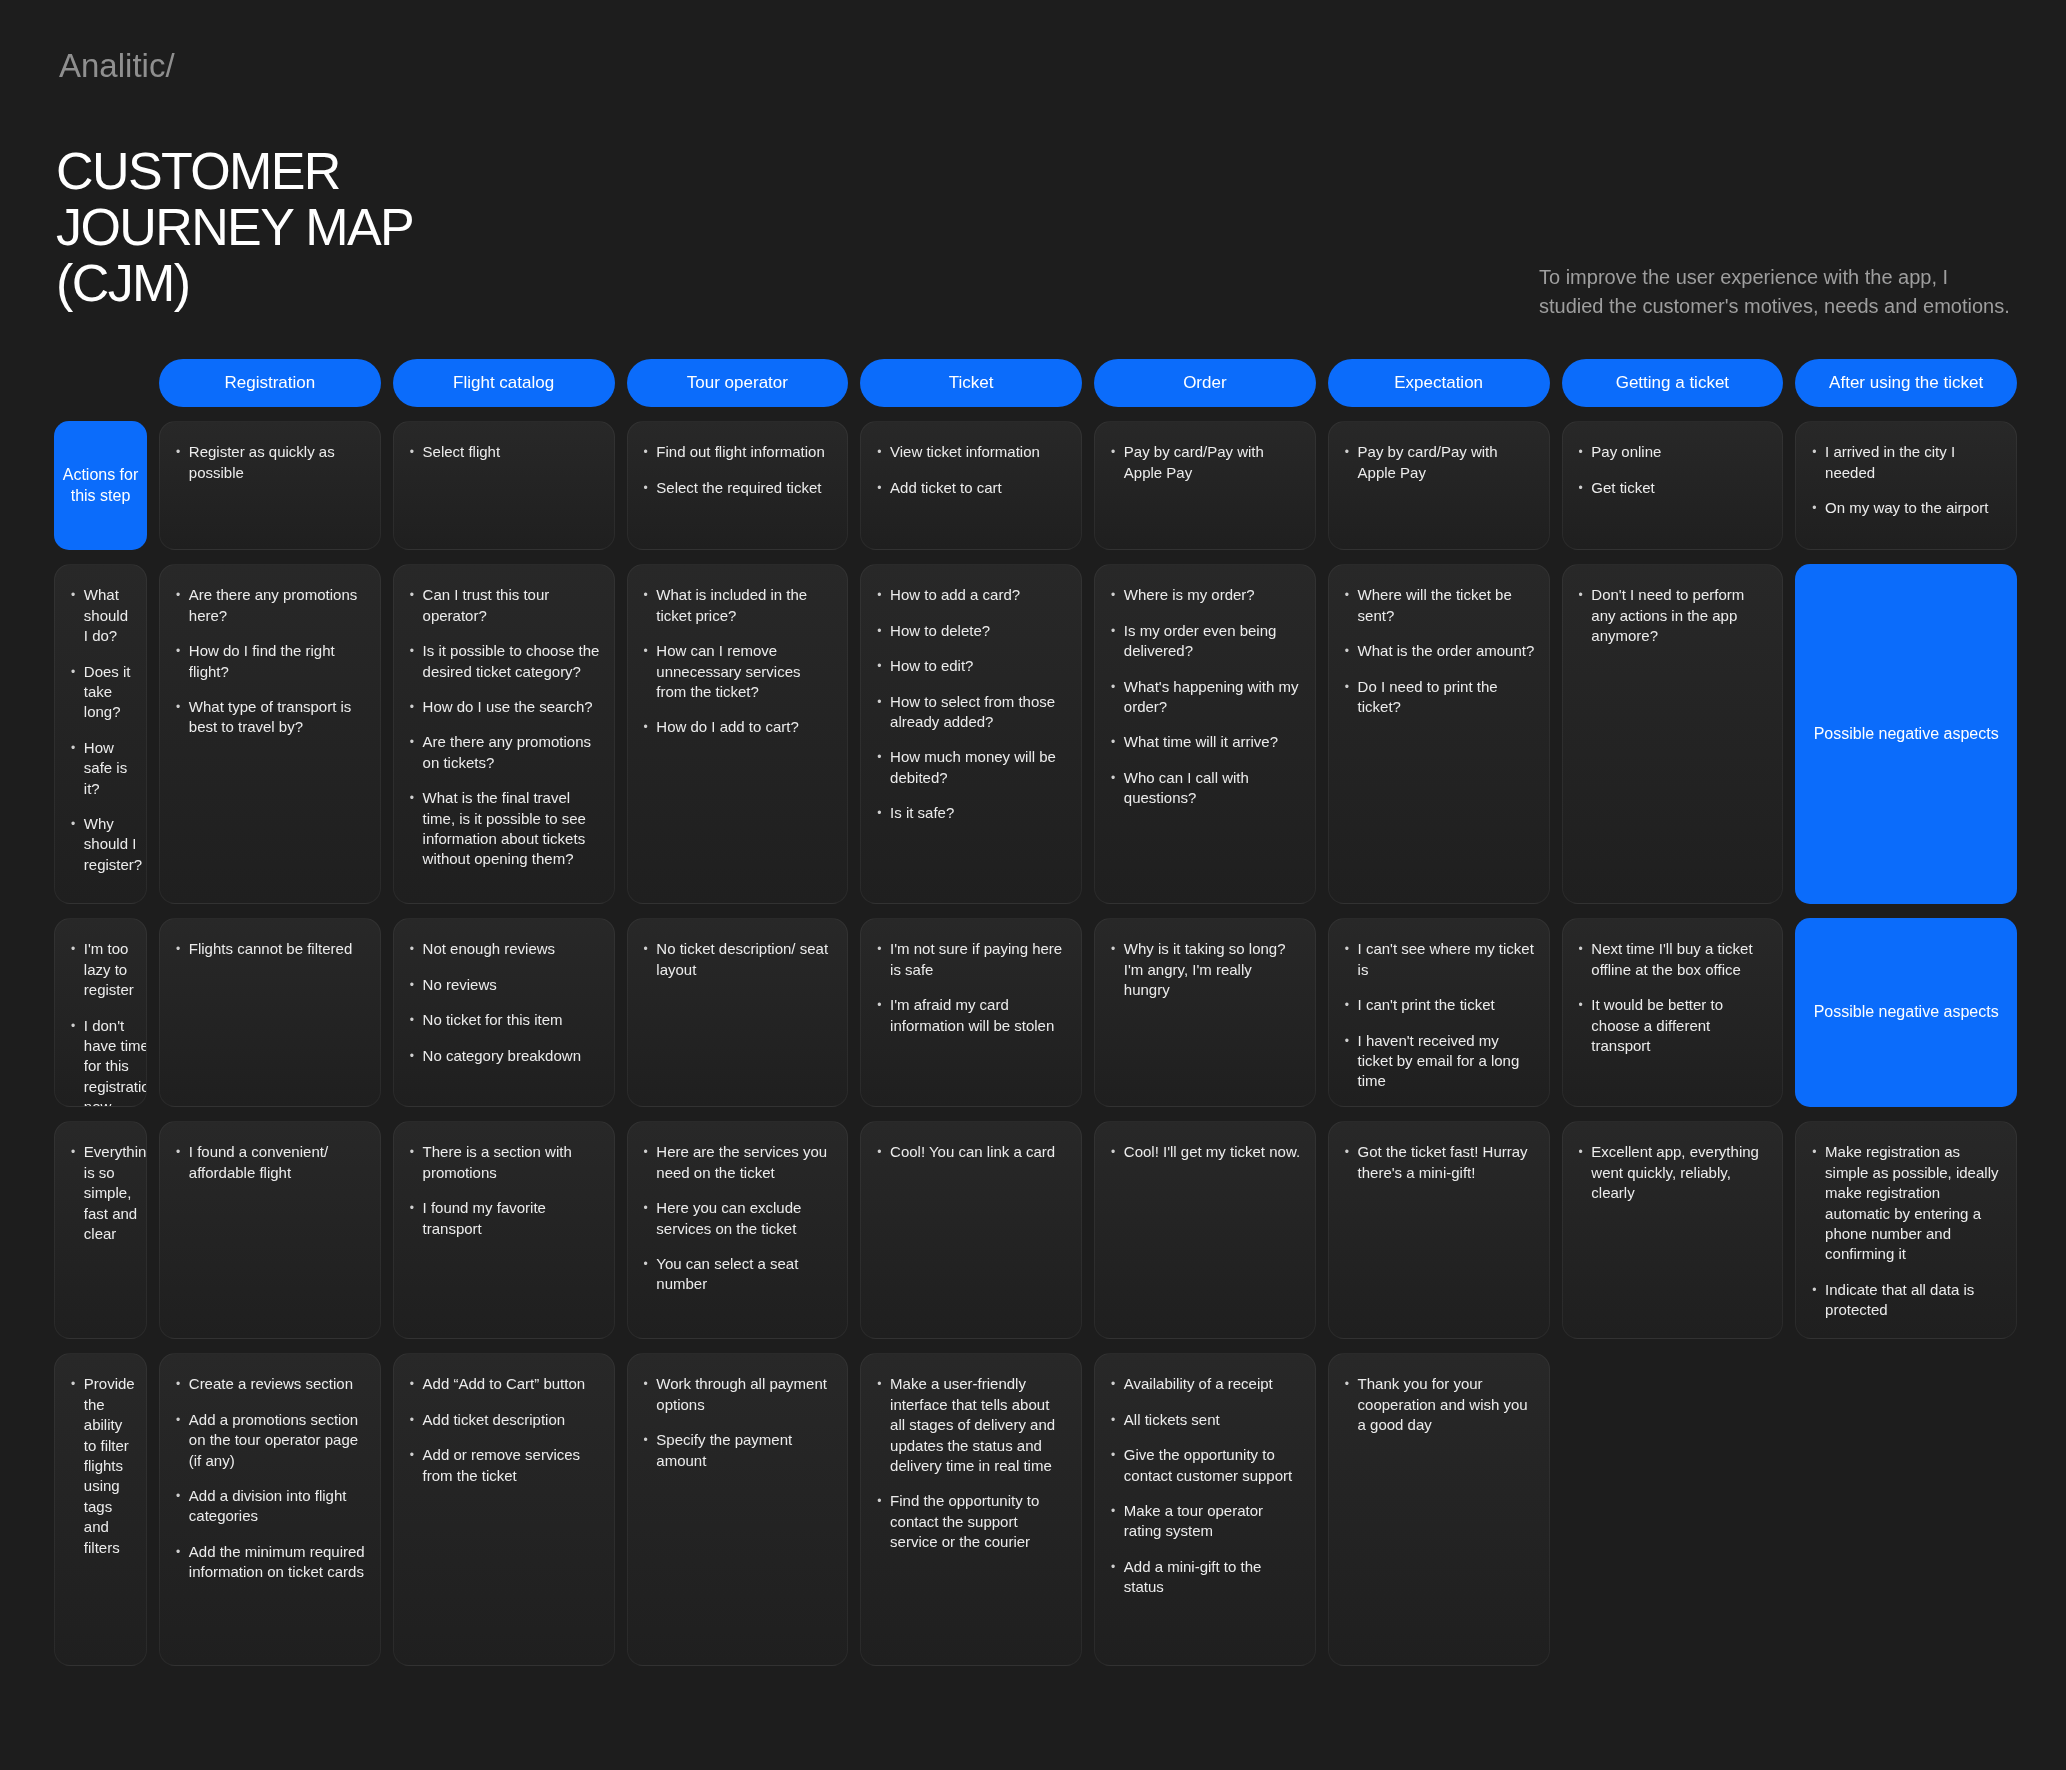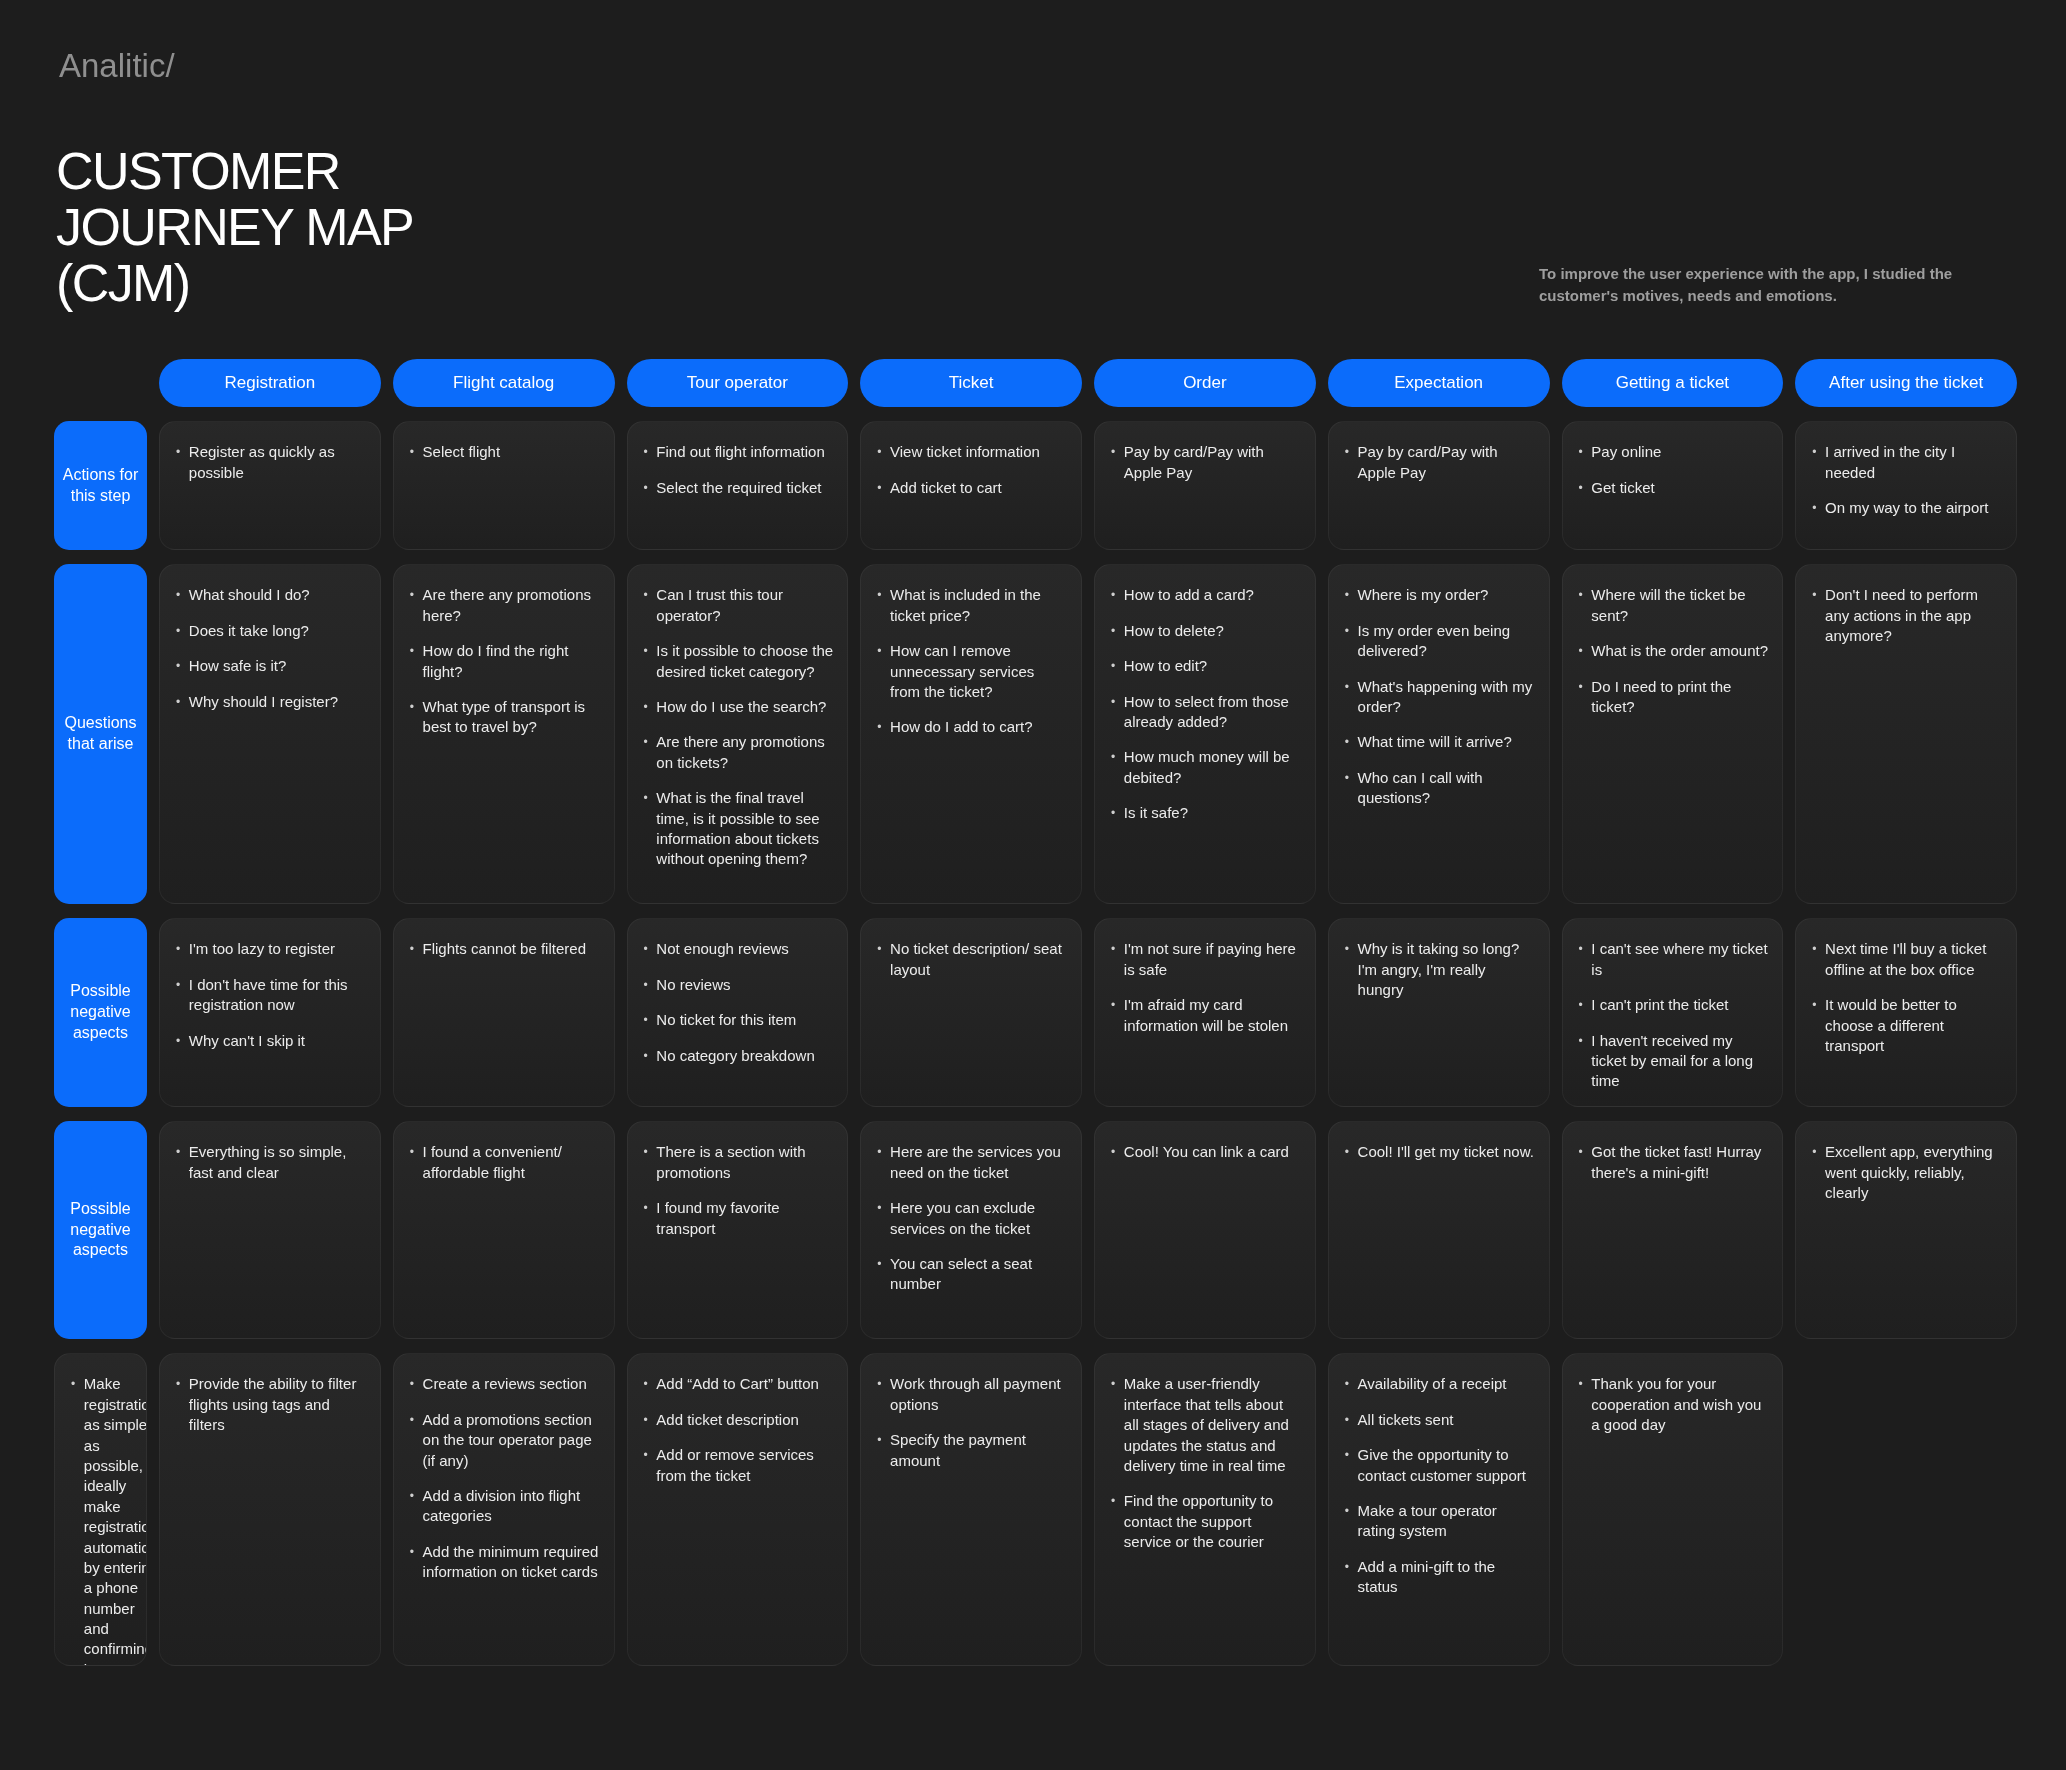--- a/index.html
+++ b/index.html
@@ -23,21 +23,21 @@
     position:absolute;left:59px;top:47px;
     font-size:33px;font-weight:500;color:#8F8F8F;letter-spacing:0;
   }
   .title{
     position:absolute;left:56px;top:108px;
     font-size:52px;font-weight:500;color:#FFFFFF;
     line-height:1.08;letter-spacing:-1.6px;white-space:pre-line;
   }
   .subtitle{
     position:absolute;left:1539px;top:263px;width:476px;
-    font-size:15px;font-weight:700;color:#9E9E9E;line-height:1.45;
+    font-size:20px;font-weight:400;color:#9E9E9E;line-height:1.45;
   }
   #grid{
     position:absolute;left:54px;top:359px;width:1963px;
     display:grid;
     grid-template-columns:93px repeat(8,1fr);
     grid-template-rows:48px 129px 340px 189px 218px 313px;
     column-gap:12px;row-gap:14px;
   }
   .corner{}
   .pill{
@@ -161,21 +161,20 @@
         <li>
           <span class="dot">•</span>
           <span class="txt">I arrived in the city I needed</span>
         </li>
         <li>
           <span class="dot">•</span>
           <span class="txt">On my way to the airport</span>
         </li>
       </ul>
     </div>
-    <div class="rowlabel">Questions that arise</div>
     <div class="cell">
       <ul>
         <li>
           <span class="dot">•</span>
           <span class="txt">What should I do?</span>
         </li>
         <li>
           <span class="dot">•</span>
           <span class="txt">Does it take long?</span>
         </li>

